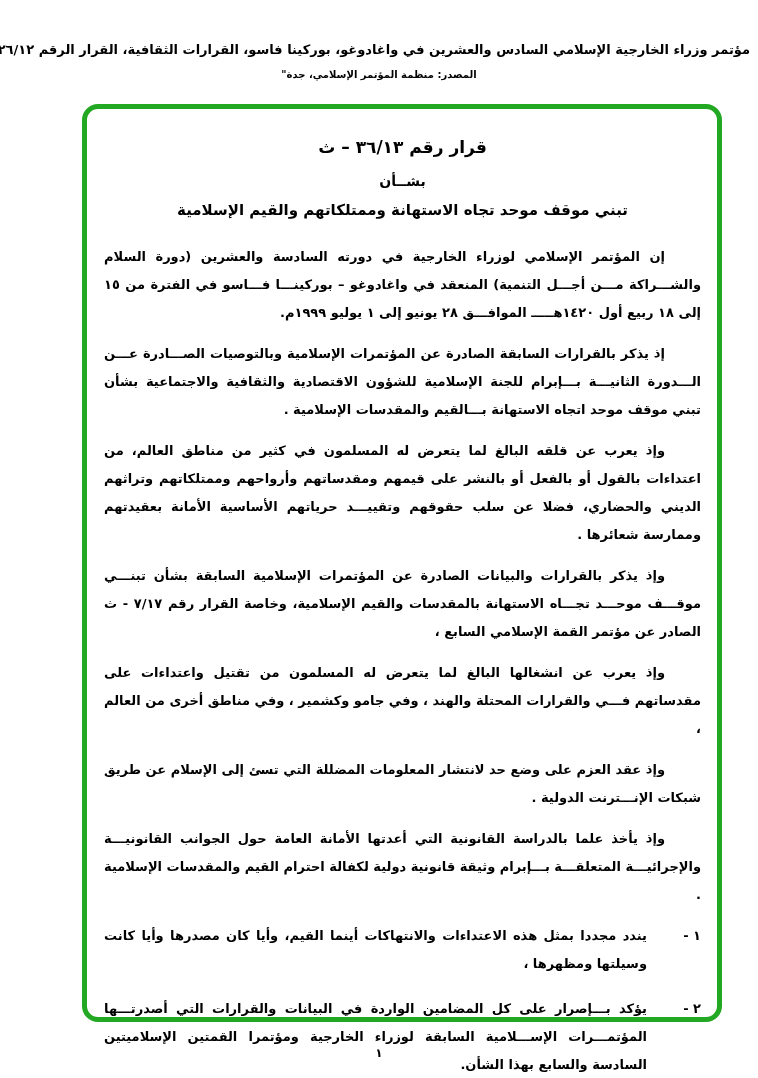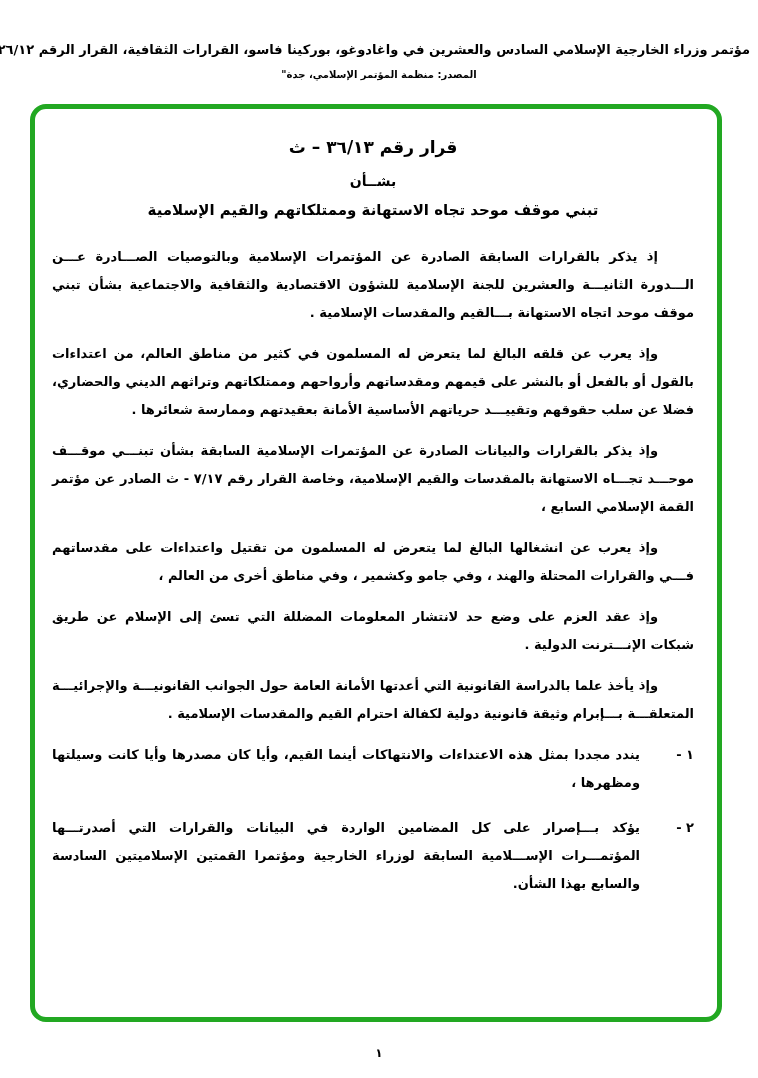--- a/index.html
+++ b/index.html
@@ -13,23 +13,23 @@
     position:absolute; top:40px; right:8px; left:8px;
     text-align:center; font-weight:bold; font-size:13px; line-height:20px;
     white-space:nowrap;
   }
   .doc-source {
     position:absolute; top:69px; right:0; left:0;
     text-align:center; font-weight:bold; font-size:10px;
   }
   .res-box {
     position:absolute; top:104px; right:36px;
-    width:692px; height:918px;
+    width:640px; height:918px;
     border:5px solid #22a822; border-radius:16px;
-    padding:28px 23px 0 17px;
+    padding:28px 16px 0 17px;
     background:#ffffff;
   }
   .res-title { text-align:center; margin-bottom:24px; }
   .res-title .t1 { font-size:17px; font-weight:bold; margin-bottom:16px; }
   .res-title .t2 { font-size:14px; font-weight:bold; margin-bottom:12px; }
   .res-title .t3 { font-size:15px; font-weight:bold; }
   .res-body p {
     font-size:13px; font-weight:bold; line-height:28px;
     text-align:justify; text-indent:36px;
     margin-bottom:13px;
@@ -58,21 +58,22 @@
 
 <div class="res-box">
 
   <div class="res-title">
     <div class="t1">قرار رقم ٣٦/١٣ – ث</div>
     <div class="t2">بشــأن</div>
     <div class="t3">تبني موقف موحد تجاه الاستهانة وممتلكاتهم والقيم الإسلامية</div>
   </div>
 
   <div class="res-body">
-    <p>إذ يذكر بالقرارات السابقة الصادرة عن المؤتمرات الإسلامية وبالتوصيات الصـــادرة عـــن الـــدورة الثانيـــة والعشرين للجنة الإسلامية للشؤون الاقتصادية والثقافية والاجتماعية بشأن تبني موقف موحد اتجاه الاستهانة بـــالقيم والمقدسات الإسلامية .</p>
+    <p>إن المؤتمر الإسلامي لوزراء الخارجية في دورته السادسة والعشرين (دورة السلام والشـــراكة مـــن أجـــل التنمية) المنعقد في واغادوغو – بوركينـــا فـــاسو في الفترة من ١٥ إلى ١٨ ربيع أول ١٤٢٠هـــــ الموافـــق ٢٨ يونيو إلى ١ يوليو ١٩٩٩م.</p>
+    <p>إذ يذكر بالقرارات السابقة الصادرة عن المؤتمرات الإسلامية وبالتوصيات الصـــادرة عـــن الـــدورة الثانيـــة بـــإبرام للجنة الإسلامية للشؤون الاقتصادية والثقافية والاجتماعية بشأن تبني موقف موحد اتجاه الاستهانة بـــالقيم والمقدسات الإسلامية .</p>
     <p>وإذ يعرب عن قلقه البالغ لما يتعرض له المسلمون في كثير من مناطق العالم، من اعتداءات بالقول أو بالفعل أو بالنشر على قيمهم ومقدساتهم وأرواحهم وممتلكاتهم وتراثهم الديني والحضاري، فضلا عن سلب حقوقهم وتقييـــد حرياتهم الأساسية الأمانة بعقيدتهم وممارسة شعائرها .</p>
     <p>وإذ يذكر بالقرارات والبيانات الصادرة عن المؤتمرات الإسلامية السابقة بشأن تبنـــي موقـــف موحـــد تجـــاه الاستهانة بالمقدسات والقيم الإسلامية، وخاصة القرار رقم ٧/١٧ - ث الصادر عن مؤتمر القمة الإسلامي السابع ،</p>
     <p>وإذ يعرب عن انشغالها البالغ لما يتعرض له المسلمون من تقتيل واعتداءات على مقدساتهم فـــي والقرارات المحتلة والهند ، وفي جامو وكشمير ، وفي مناطق أخرى من العالم ،</p>
     <p>وإذ عقد العزم على وضع حد لانتشار المعلومات المضللة التي تسئ إلى الإسلام عن طريق شبكات الإنـــترنت الدولية .</p>
     <p>وإذ يأخذ علما بالدراسة القانونية التي أعدتها الأمانة العامة حول الجوانب القانونيـــة والإجرائيـــة المتعلقـــة بـــإبرام وثيقة قانونية دولية لكفالة احترام القيم والمقدسات الإسلامية .</p>
   </div>
 
   <div class="res-items">
     <div class="item">
       <div class="item-num">١ -</div>

